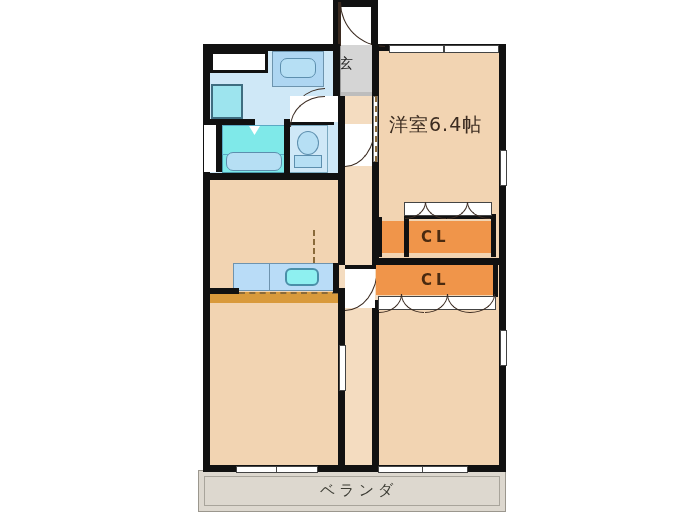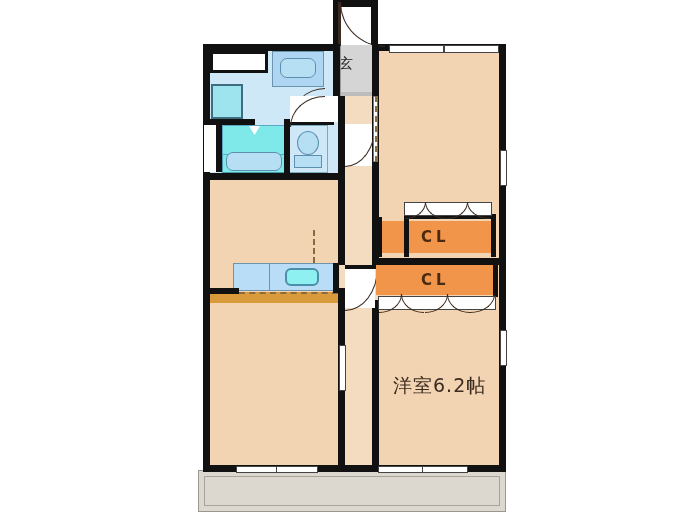--- a/index.html
+++ b/index.html
@@ -40,20 +40,21 @@
   .dashed-v{position:absolute;border-left:2px dashed #8a6a3a;}
   .dashed-h{position:absolute;border-top:2px dashed #8a6a3a;}
 </style>
 </head>
 <body>
 
 <div id="stage">
 
   <div class="ab veranda" style="left:198px;top:470px;width:308px;height:42px;border:1px solid #9b978e;"></div>
   <div class="ab" style="left:204px;top:476px;width:296px;height:30px;border:1px solid #a8a49b;"></div>
+  <div class="label lbl-ver" style="left:320px;top:481px;">ベランダ</div>
 
   <div class="ab wall" style="left:203px;top:44px;width:130px;height:7px;"></div>
 
   <div class="ab wall" style="left:333px;top:0px;width:7px;height:45px;"></div>
   <div class="ab wall" style="left:333px;top:0px;width:45px;height:7px;"></div>
   <div class="ab wall" style="left:371px;top:0px;width:7px;height:45px;"></div>
 
   <div class="ab wall" style="left:378px;top:44px;width:128px;height:7px;"></div>
 
   <div class="ab wall" style="left:203px;top:44px;width:7px;height:428px;"></div>
@@ -187,15 +188,15 @@
   <div class="winline" style="left:500px;top:330px;width:5px;height:34px;"></div>
 
   <div class="winline" style="left:236px;top:466px;width:40px;height:5px;"></div>
   <div class="winline" style="left:276px;top:466px;width:40px;height:5px;"></div>
 
   <div class="winline" style="left:378px;top:466px;width:44px;height:5px;"></div>
   <div class="winline" style="left:422px;top:466px;width:44px;height:5px;"></div>
 
   <div class="winline" style="left:339px;top:345px;width:5px;height:44px;"></div>
 
-  <div class="label lbl-room" style="left:393px;top:373px;">洋室6.2帖</div>
+  <div class="label lbl-room" style="left:389px;top:112px;">洋室6.4帖</div>
 
 </div>
 
 </body></html>

